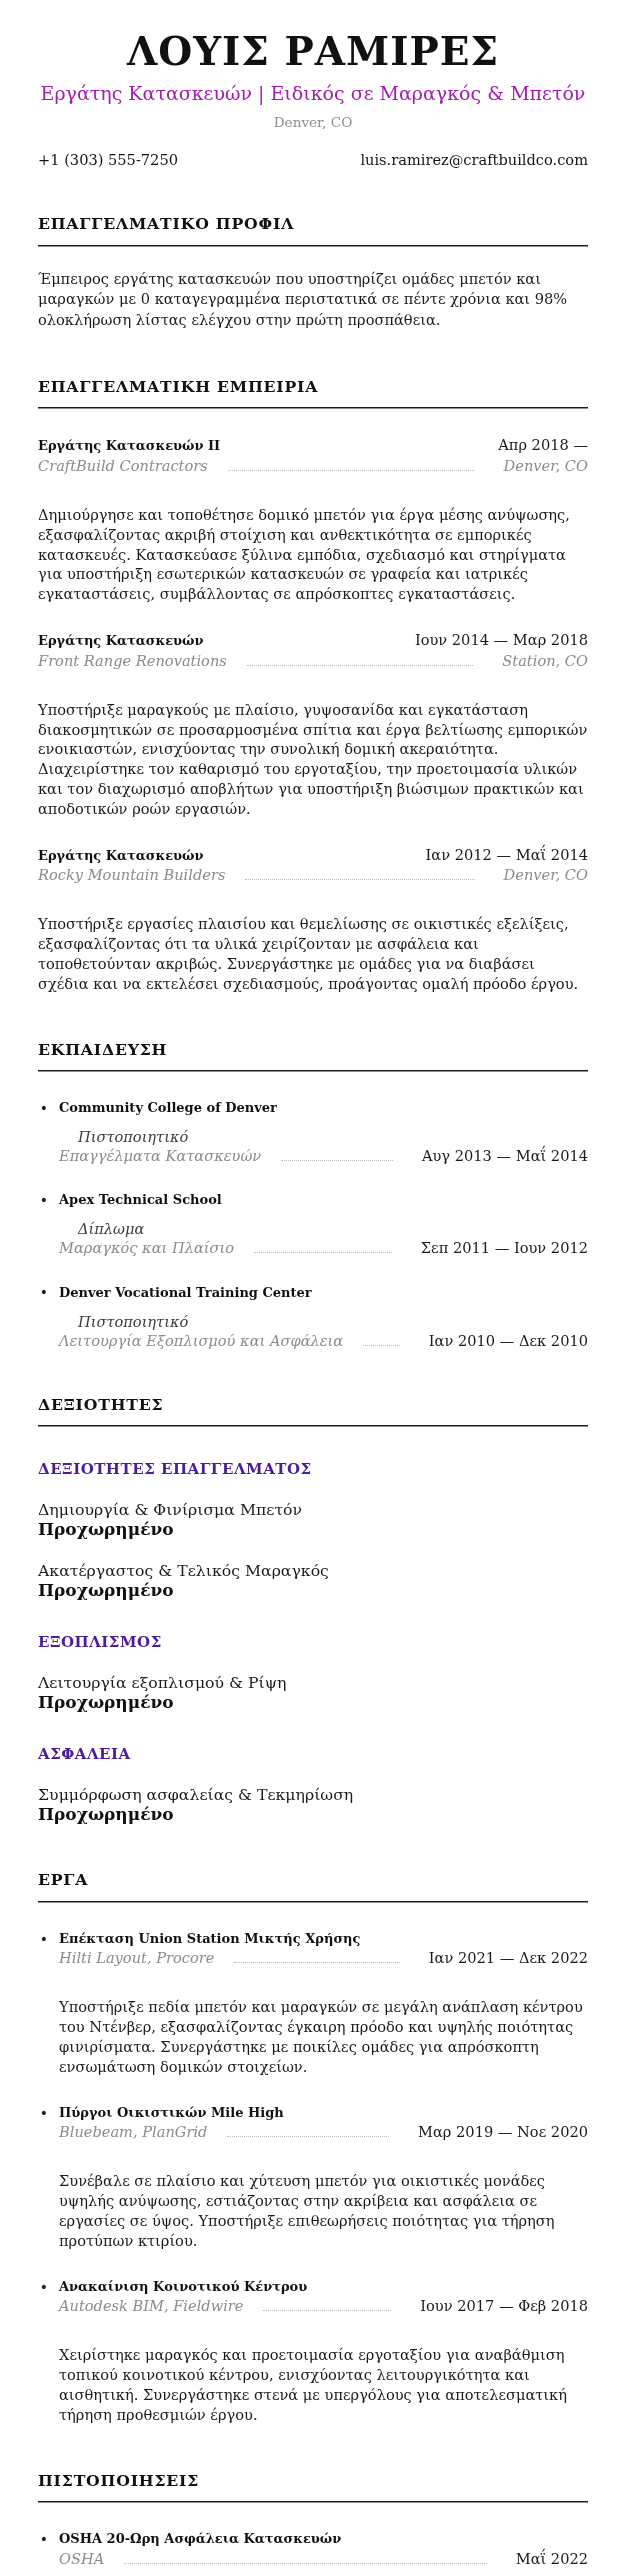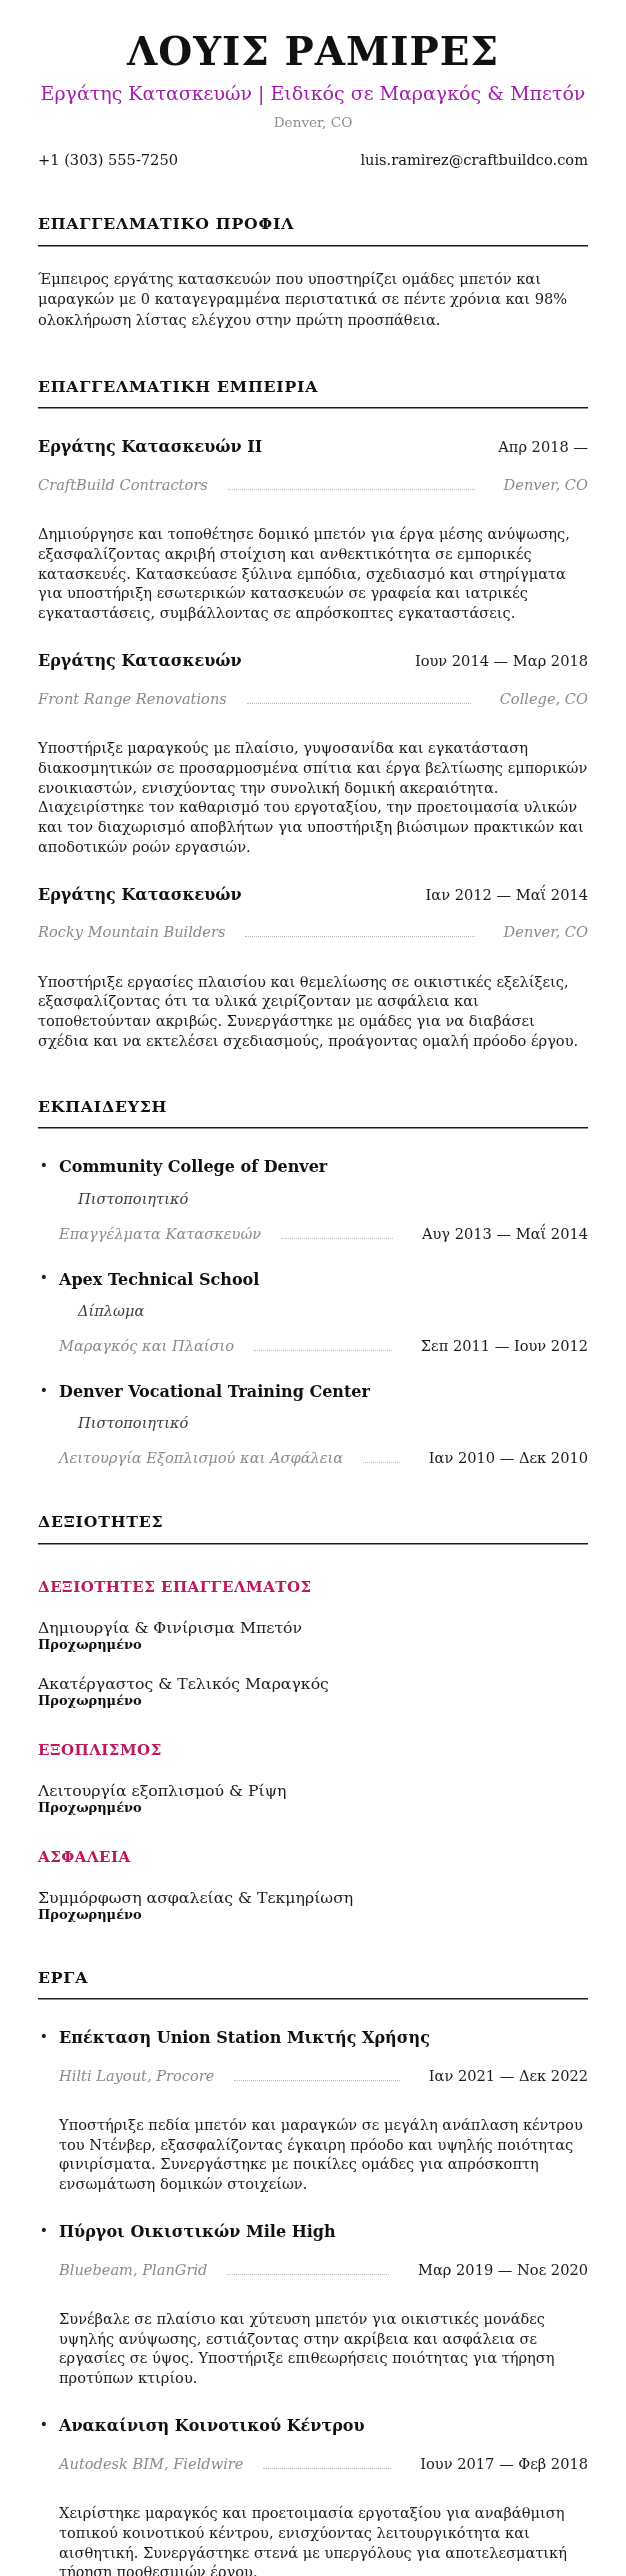--- a/index.html
+++ b/index.html
@@ -71,35 +71,35 @@
   }
 
   
   .entry { margin-top: 27px; }
   .entry-head {
     display: flex;
     justify-content: space-between;
     align-items: baseline;
   }
   .entry-title {
-    font-size: 16px;
+    font-size: 13px;
     font-weight: 700;
     color: #111;
     line-height: 1.35;
   }
   .head-date {
     font-size: 14.6px;
     color: #1a1a1a;
     white-space: nowrap;
     padding-left: 15.7px;
   }
   .meta-row {
     display: flex;
     align-items: baseline;
-    margin-top: 18px;
+    margin-top: 2px;
   }
   .meta-left {
     font-style: italic;
     color: #8b8b8b;
     font-size: 14.6px;
   }
   .leader {
     flex: 1;
     border-bottom: 1px dotted #bcbcbc;
     margin: 0 29px 3.1px 20px;
@@ -141,32 +141,32 @@
     color: #3c3c3c;
     margin-left: 19px;
   }
 
   
   .skill-cat {
     margin-top: 33px;
     font-size: 15px;
     font-weight: 700;
     letter-spacing: 0.5px;
-    color: #be185d;
+    color: #4c1d95;
   }
   .skill-row {
     display: flex;
     justify-content: space-between;
     align-items: baseline;
     margin-top: 22px;
     font-size: 15.7px;
     color: #1c1c1c;
     flex-direction: column;
   }
-  .skill-level { font-weight: 700; font-size: 13px; color: #111; }
+  .skill-level { font-weight: 700; font-size: 17px; color: #111; }
 </style>
 </head>
 <body>
 
 <div class="page">
 
   <header>
     <h1 class="name">ΛΟΥΙΣ ΡΑΜΙΡΕΣ</h1>
     <div class="subtitle">Εργάτης Κατασκευών | Ειδικός σε Μαραγκός &amp; Μπετόν</div>
     <div class="location">Denver, CO</div>
@@ -200,21 +200,21 @@
     </div>
 
     <div class="entry">
       <div class="entry-head">
         <span class="entry-title">Εργάτης Κατασκευών</span>
         <span class="head-date">Ιουν 2014 — Μαρ 2018</span>
       </div>
       <div class="meta-row">
         <span class="meta-left">Front Range Renovations</span>
         <span class="leader"></span>
-        <span class="meta-loc">College, CO</span>
+        <span class="meta-loc">Station, CO</span>
       </div>
       <p class="desc">Υποστήριξε μαραγκούς με πλαίσιο, γυψοσανίδα και εγκατάσταση διακοσμητικών σε προσαρμοσμένα σπίτια και έργα βελτίωσης εμπορικών ενοικιαστών, ενισχύοντας την συνολική δομική ακεραιότητα. Διαχειρίστηκε τον καθαρισμό του εργοταξίου, την προετοιμασία υλικών και τον διαχωρισμό αποβλήτων για υποστήριξη βιώσιμων πρακτικών και αποδοτικών ροών εργασιών.</p>
     </div>
 
     <div class="entry">
       <div class="entry-head">
         <span class="entry-title">Εργάτης Κατασκευών</span>
         <span class="head-date">Ιαν 2012 — Μαΐ 2014</span>
       </div>
       <div class="meta-row">

